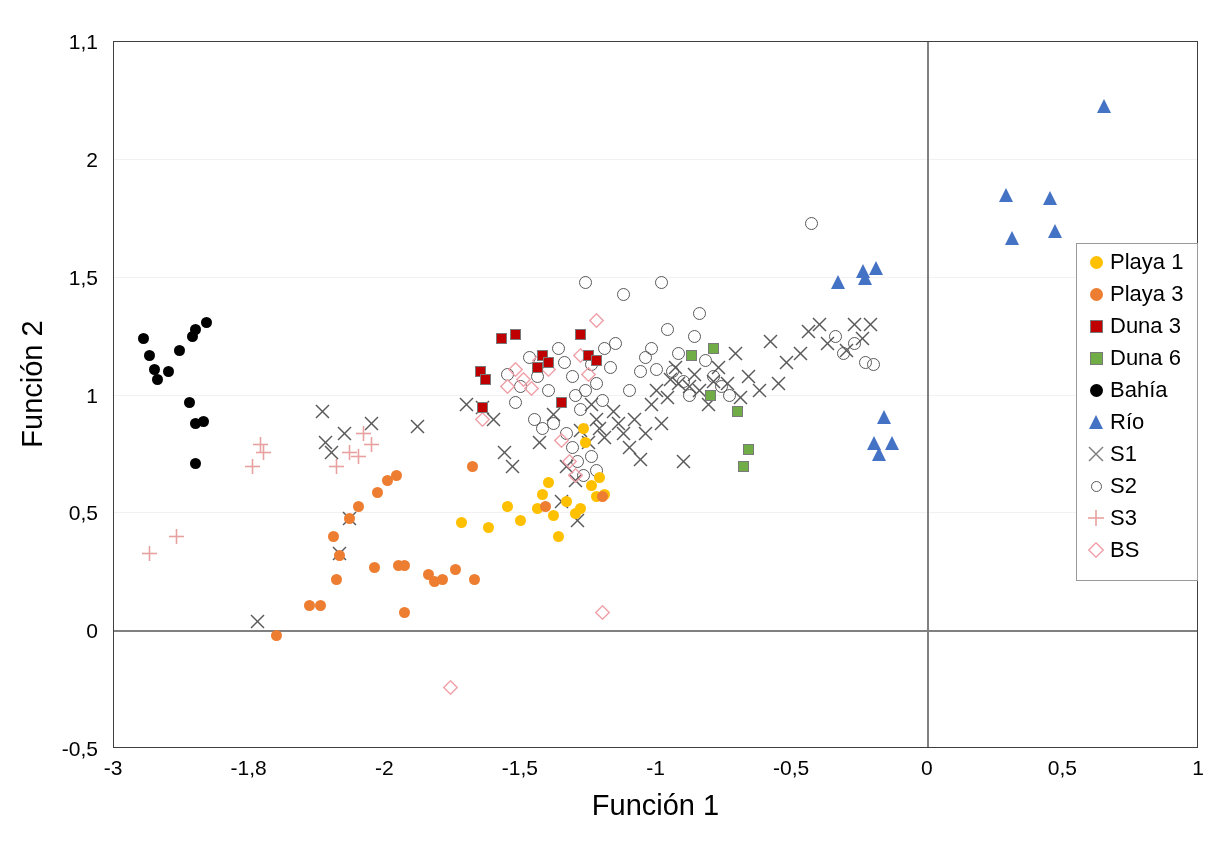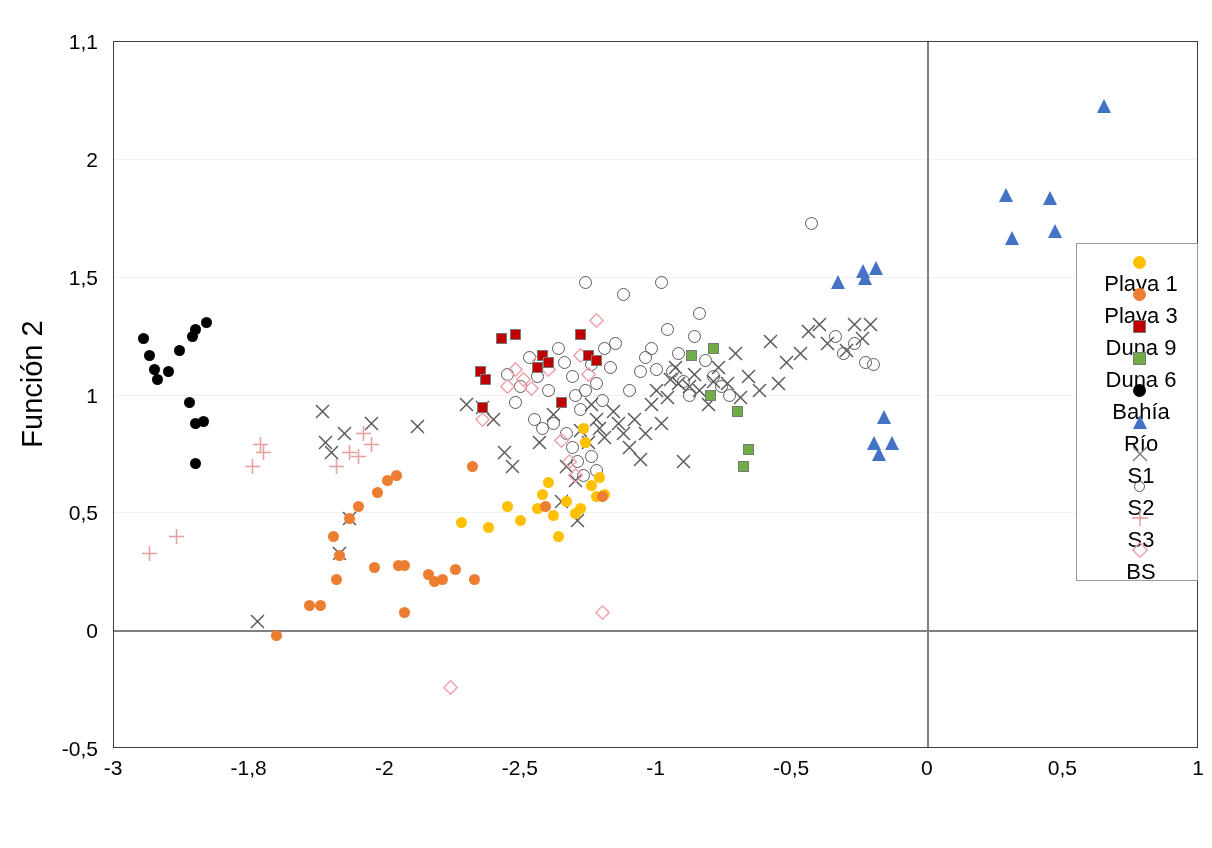--- a/index.html
+++ b/index.html
@@ -106,24 +106,22 @@
     position:absolute;
     left:1076px;top:243px;
     width:122px;height:338px;
     border:1px solid #9a9a9a;
     background:#ffffff;
     box-sizing:border-box;
     padding:7px 0 0 0;
   }
   .legend-row{
     display:flex;
-    align-items:center;
     height:32px;
     padding-left:8px;
-    flex-direction:column;
   }
   .legend-key{
     width:22px;height:22px;
     display:flex;align-items:center;justify-content:center;
     flex:0 0 22px;
     margin-right:3px;
   }
   .legend-label{
     font-size:22px;
     line-height:22px;
@@ -828,47 +826,48 @@
           <div class="pt m-tri" style="border-left-width: 7px; border-right-width: 7px; border-bottom: 14px solid rgb(68, 114, 196); left: 934.237px; top: 181.533px;"></div>
           <div class="pt m-tri" style="border-left-width: 7px; border-right-width: 7px; border-bottom: 14px solid rgb(68, 114, 196); left: 983.062px; top: 56.63px;"></div>
         </div>
       </div>
   </div>
 
   <div id="xtick-labels">
       <div class="xtick" style="left: 113px;">-3</div>
       <div class="xtick" style="left: 248.625px;">-1,8</div>
       <div class="xtick" style="left: 384.25px;">-2</div>
-      <div class="xtick" style="left: 519.875px;">-2,5</div>
+      <div class="xtick" style="left: 519.875px;">-1,5</div>
       <div class="xtick" style="left: 655.5px;">-1</div>
       <div class="xtick" style="left: 791.125px;">-0,5</div>
       <div class="xtick" style="left: 926.75px;">0</div>
       <div class="xtick" style="left: 1062.38px;">0,5</div>
       <div class="xtick" style="left: 1198px;">1</div>
     </div>
 
+  <div id="xaxis-title">Función 1</div>
 
   <div id="legend">
       <div class="legend-row">
         <div class="legend-key">
           <div class="pt m-circle" style="width: 13px; height: 13px; background: rgb(255, 192, 0); position: relative;"></div>
         </div>
         <span class="legend-label">Playa 1</span>
       </div>
       <div class="legend-row">
         <div class="legend-key">
           <div class="pt m-circle" style="width: 13px; height: 13px; background: rgb(237, 125, 49); position: relative;"></div>
         </div>
         <span class="legend-label">Playa 3</span>
       </div>
       <div class="legend-row">
         <div class="legend-key">
           <div class="pt m-square" style="width: 13px; height: 13px; background: rgb(192, 0, 0); border: 1px solid rgb(122, 122, 122); box-sizing: border-box; position: relative;"></div>
         </div>
-        <span class="legend-label">Duna 9</span>
+        <span class="legend-label">Duna 3</span>
       </div>
       <div class="legend-row">
         <div class="legend-key">
           <div class="pt m-square" style="width: 13px; height: 13px; background: rgb(112, 173, 71); border: 1px solid rgb(122, 122, 122); box-sizing: border-box; position: relative;"></div>
         </div>
         <span class="legend-label">Duna 6</span>
       </div>
       <div class="legend-row">
         <div class="legend-key">
           <div class="pt m-circle" style="width: 13px; height: 13px; background: rgb(0, 0, 0); position: relative;"></div>

